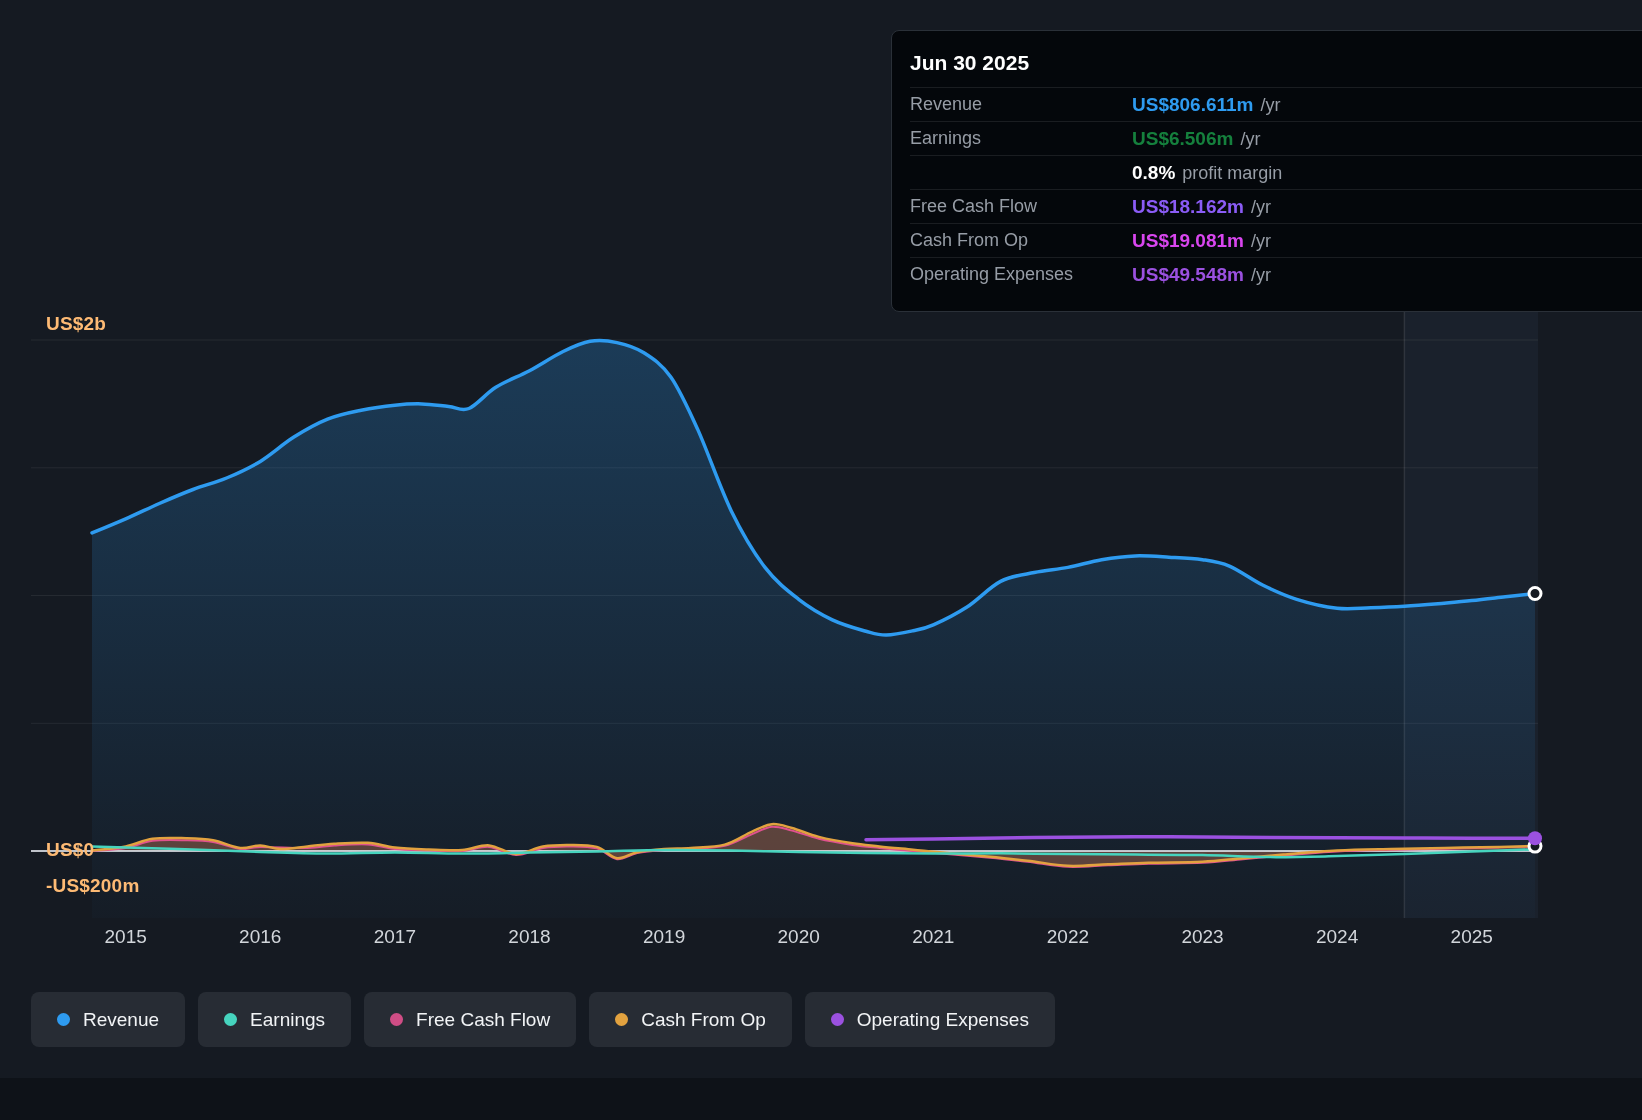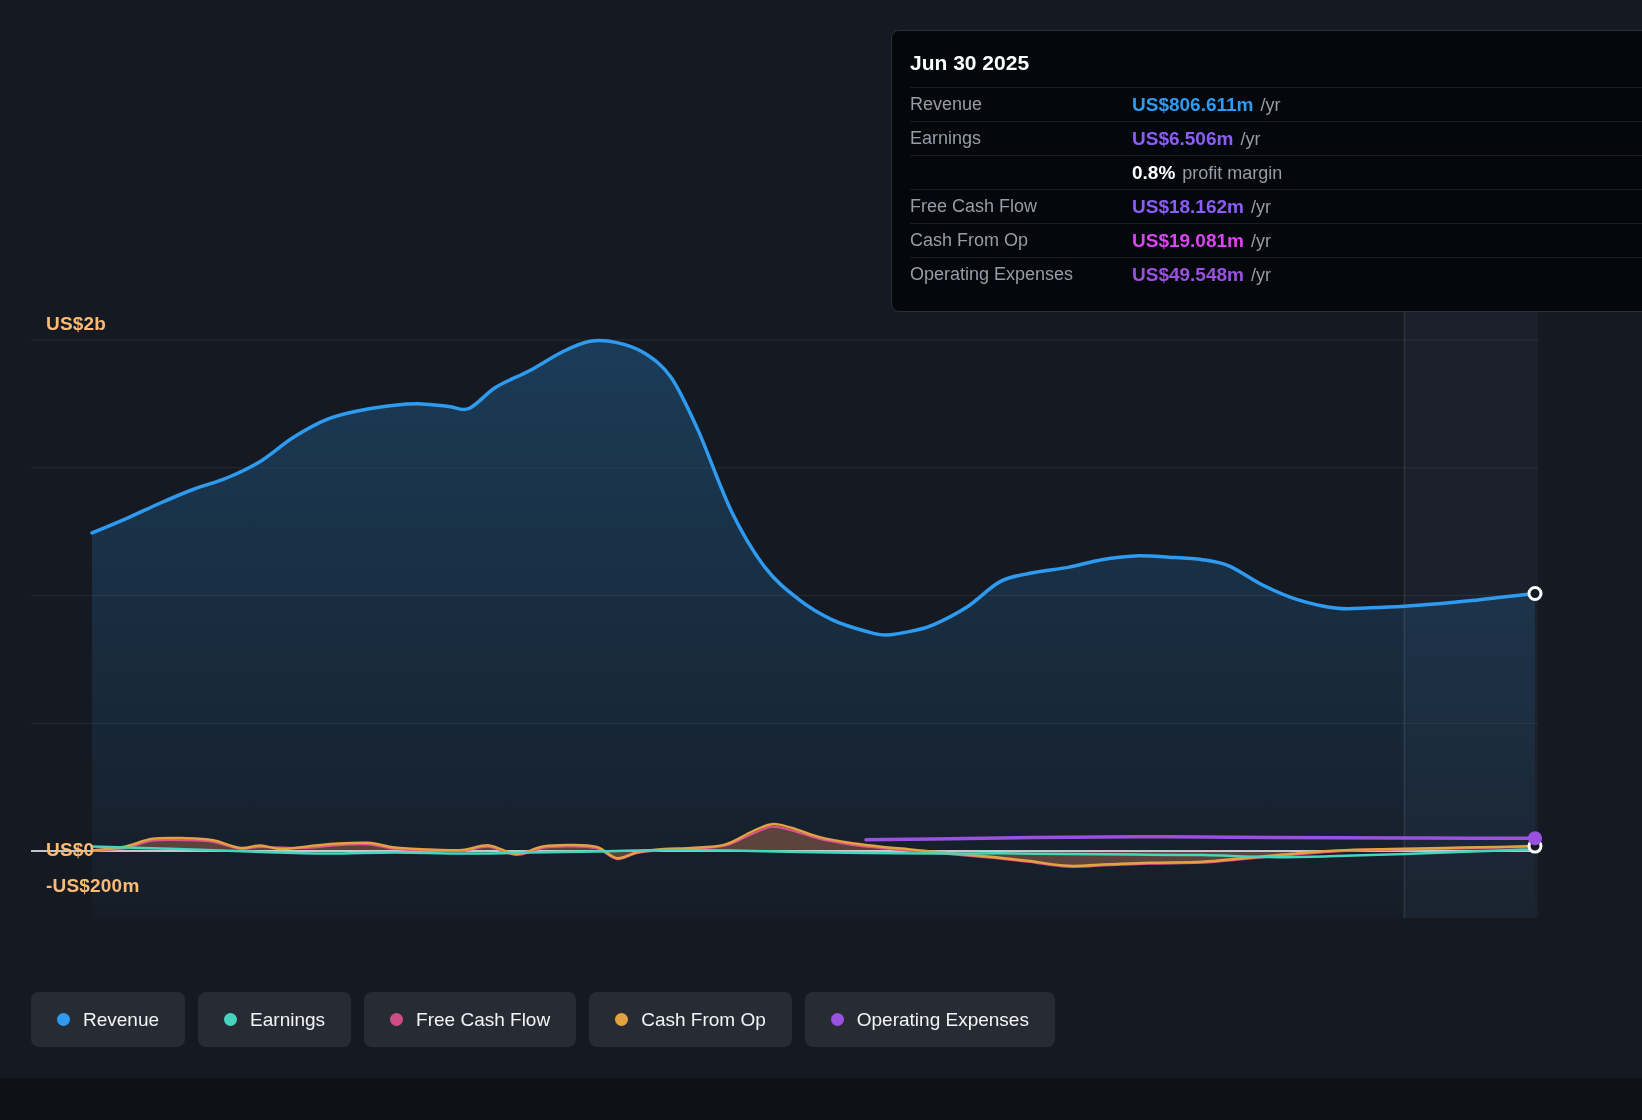--- a/index.html
+++ b/index.html
@@ -86,31 +86,44 @@
       <circle cx="1535.0" cy="593.5" r="6" fill="#151a22" stroke="#ffffff" stroke-width="3"></circle>
       <circle cx="1535.0" cy="846.1" r="6" fill="#151a22" stroke="#ffffff" stroke-width="3"></circle>
       <circle cx="1535.0" cy="838.3" r="7" fill="#9b51e0"></circle>
     </svg>
 
   <div id="y-labels">
       <div class="y-label" style="top: 313px;">US$2b</div>
       <div class="y-label" style="top: 839px;">US$0</div>
       <div class="y-label" style="top: 875.1px;">-US$200m</div>
     </div>
+  <div id="x-labels">
+      <div class="x-label" style="left: 83.6521px;">2015</div>
+      <div class="x-label" style="left: 218.26px;">2016</div>
+      <div class="x-label" style="left: 352.868px;">2017</div>
+      <div class="x-label" style="left: 487.477px;">2018</div>
+      <div class="x-label" style="left: 622.085px;">2019</div>
+      <div class="x-label" style="left: 756.693px;">2020</div>
+      <div class="x-label" style="left: 891.301px;">2021</div>
+      <div class="x-label" style="left: 1025.91px;">2022</div>
+      <div class="x-label" style="left: 1160.52px;">2023</div>
+      <div class="x-label" style="left: 1295.13px;">2024</div>
+      <div class="x-label" style="left: 1429.73px;">2025</div>
+    </div>
 
   <div class="tooltip">
     <div class="tt-title">Jun 30 2025</div>
 
     <div class="tt-row">
       <span class="tt-label">Revenue</span>
       <span class="tt-value"><span class="tt-num" style="color: rgb(46, 155, 240);">US$806.611m</span><span class="tt-suffix">/yr</span></span>
     </div>
     <div class="tt-row">
       <span class="tt-label">Earnings</span>
-      <span class="tt-value"><span class="tt-num" style="color: #8b5cf6;">US$6.506m</span><span class="tt-suffix">/yr</span></span>
+      <span class="tt-value"><span class="tt-num" style="color: #15803d;">US$6.506m</span><span class="tt-suffix">/yr</span></span>
     </div>
     <div class="tt-row">
       <span class="tt-label"></span>
       <span class="tt-value"><span class="tt-num" style="color: rgb(255, 255, 255); text-align: center;">0.8%</span><span class="tt-suffix">profit margin</span></span>
     </div>
     <div class="tt-row">
       <span class="tt-label">Free Cash Flow</span>
       <span class="tt-value"><span class="tt-num" style="color: #8b5cf6;">US$18.162m</span><span class="tt-suffix">/yr</span></span>
     </div>
     <div class="tt-row">

